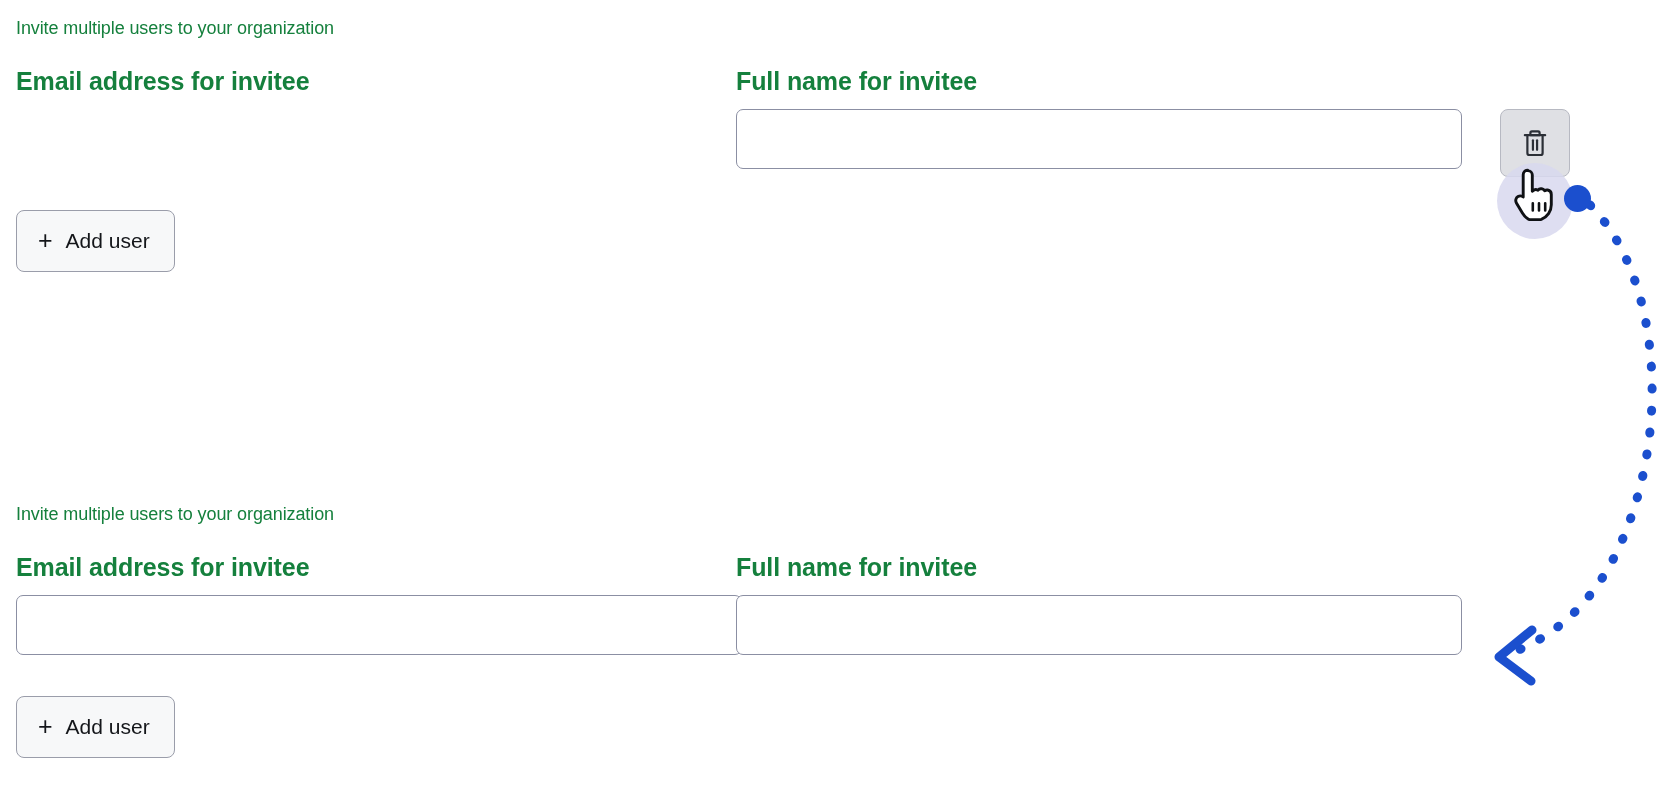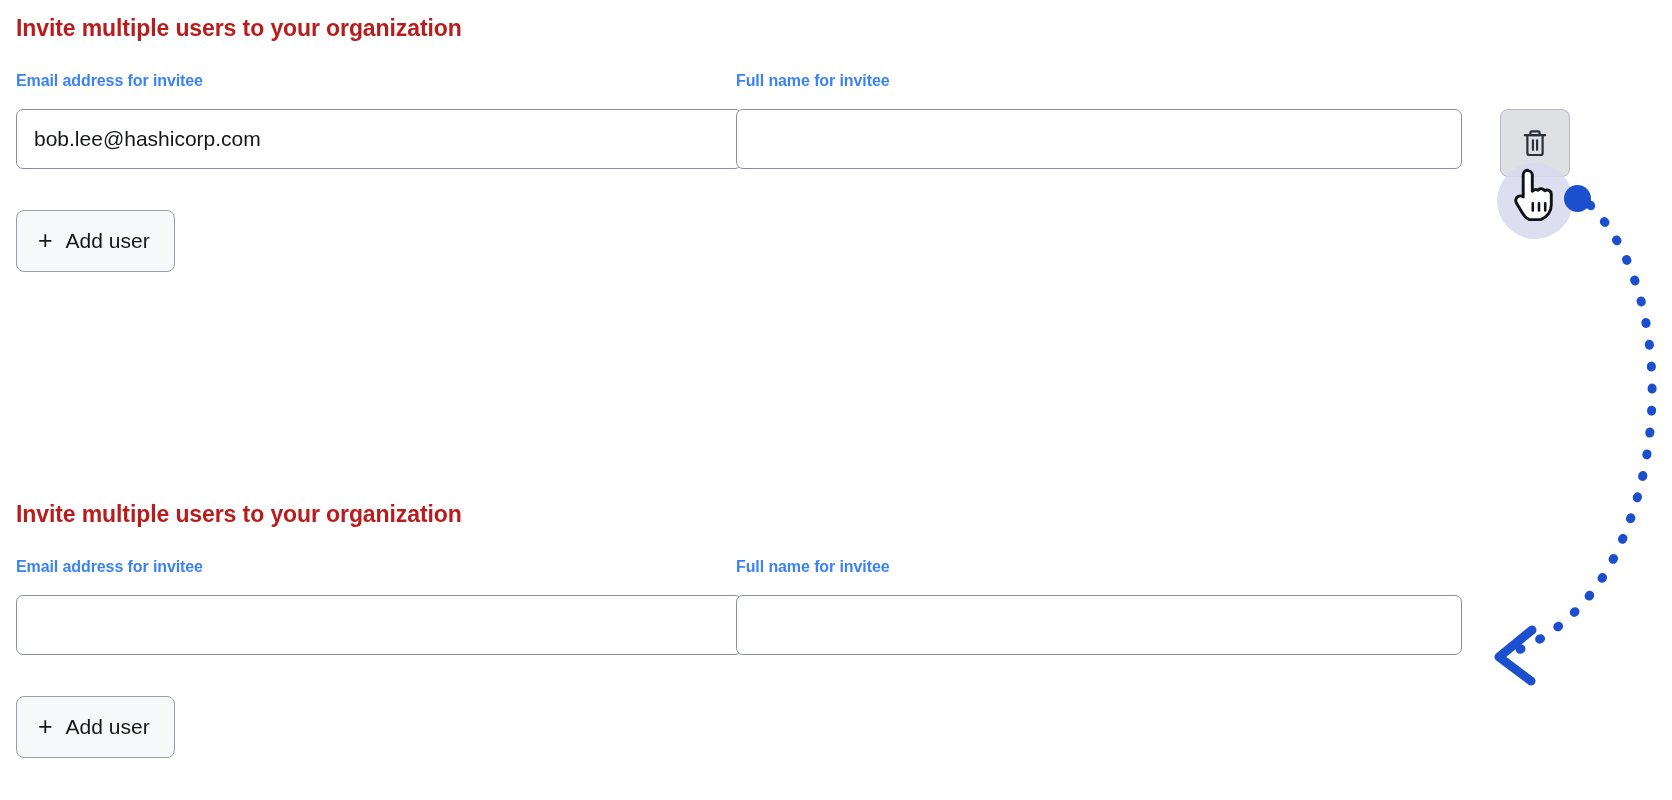--- a/index.html
+++ b/index.html
@@ -22,42 +22,42 @@
   
   .invite-section {
     position: absolute;
     left: 16px;
     width: 1520px;
   }
   #section-top    { top: 14px; }
   #section-bottom { top: 500px; }
 
   .section-heading {
-    font-size: 23px;
-    font-weight: bold;
-    color: #b91c1c;
+    font-size: 18px;
+    font-weight: normal;
+    color: #15803d;
     letter-spacing: -0.1px;
     line-height: 28px;
     white-space: nowrap;
   }
 
   .fields-row {
     position: relative;
     margin-top: 27px;
     height: 122px;
   }
 
   .field-group { position: absolute; top: 0; }
   .field-group.email     { left: 0px;   width: 726px; }
   .field-group.fullname  { left: 720px; width: 726px; }
 
   .field-label {
-    font-size: 16px;
+    font-size: 25px;
     font-weight: bold;
-    color: #3b82f6;
+    color: #15803d;
     letter-spacing: -0.1px;
     line-height: 24px;
     white-space: nowrap;
   }
 
   .text-input {
     display: block;
     margin-top: 16px;
     width: 100%;
     height: 60px;
@@ -155,21 +155,20 @@
 
 <div id="root">
 
   <section class="invite-section" id="section-top">
     <h2 class="section-heading">Invite multiple users to your organization</h2>
 
     <div class="fields-row">
 
       <div class="field-group email">
         <div class="field-label">Email address for invitee</div>
-        <input class="text-input" type="text" value="bob.lee@hashicorp.com" style="">
       </div>
 
       <div class="field-group fullname">
         <div class="field-label">Full name for invitee</div>
         <input class="text-input" type="text" value="" style="">
       </div>
 
       <button class="trash-button">
         <span>
           <svg width="28" height="30" viewBox="0 0 24 26" fill="none" stroke="#2b2f36" stroke-width="1.9" stroke-linecap="round" stroke-linejoin="round">

